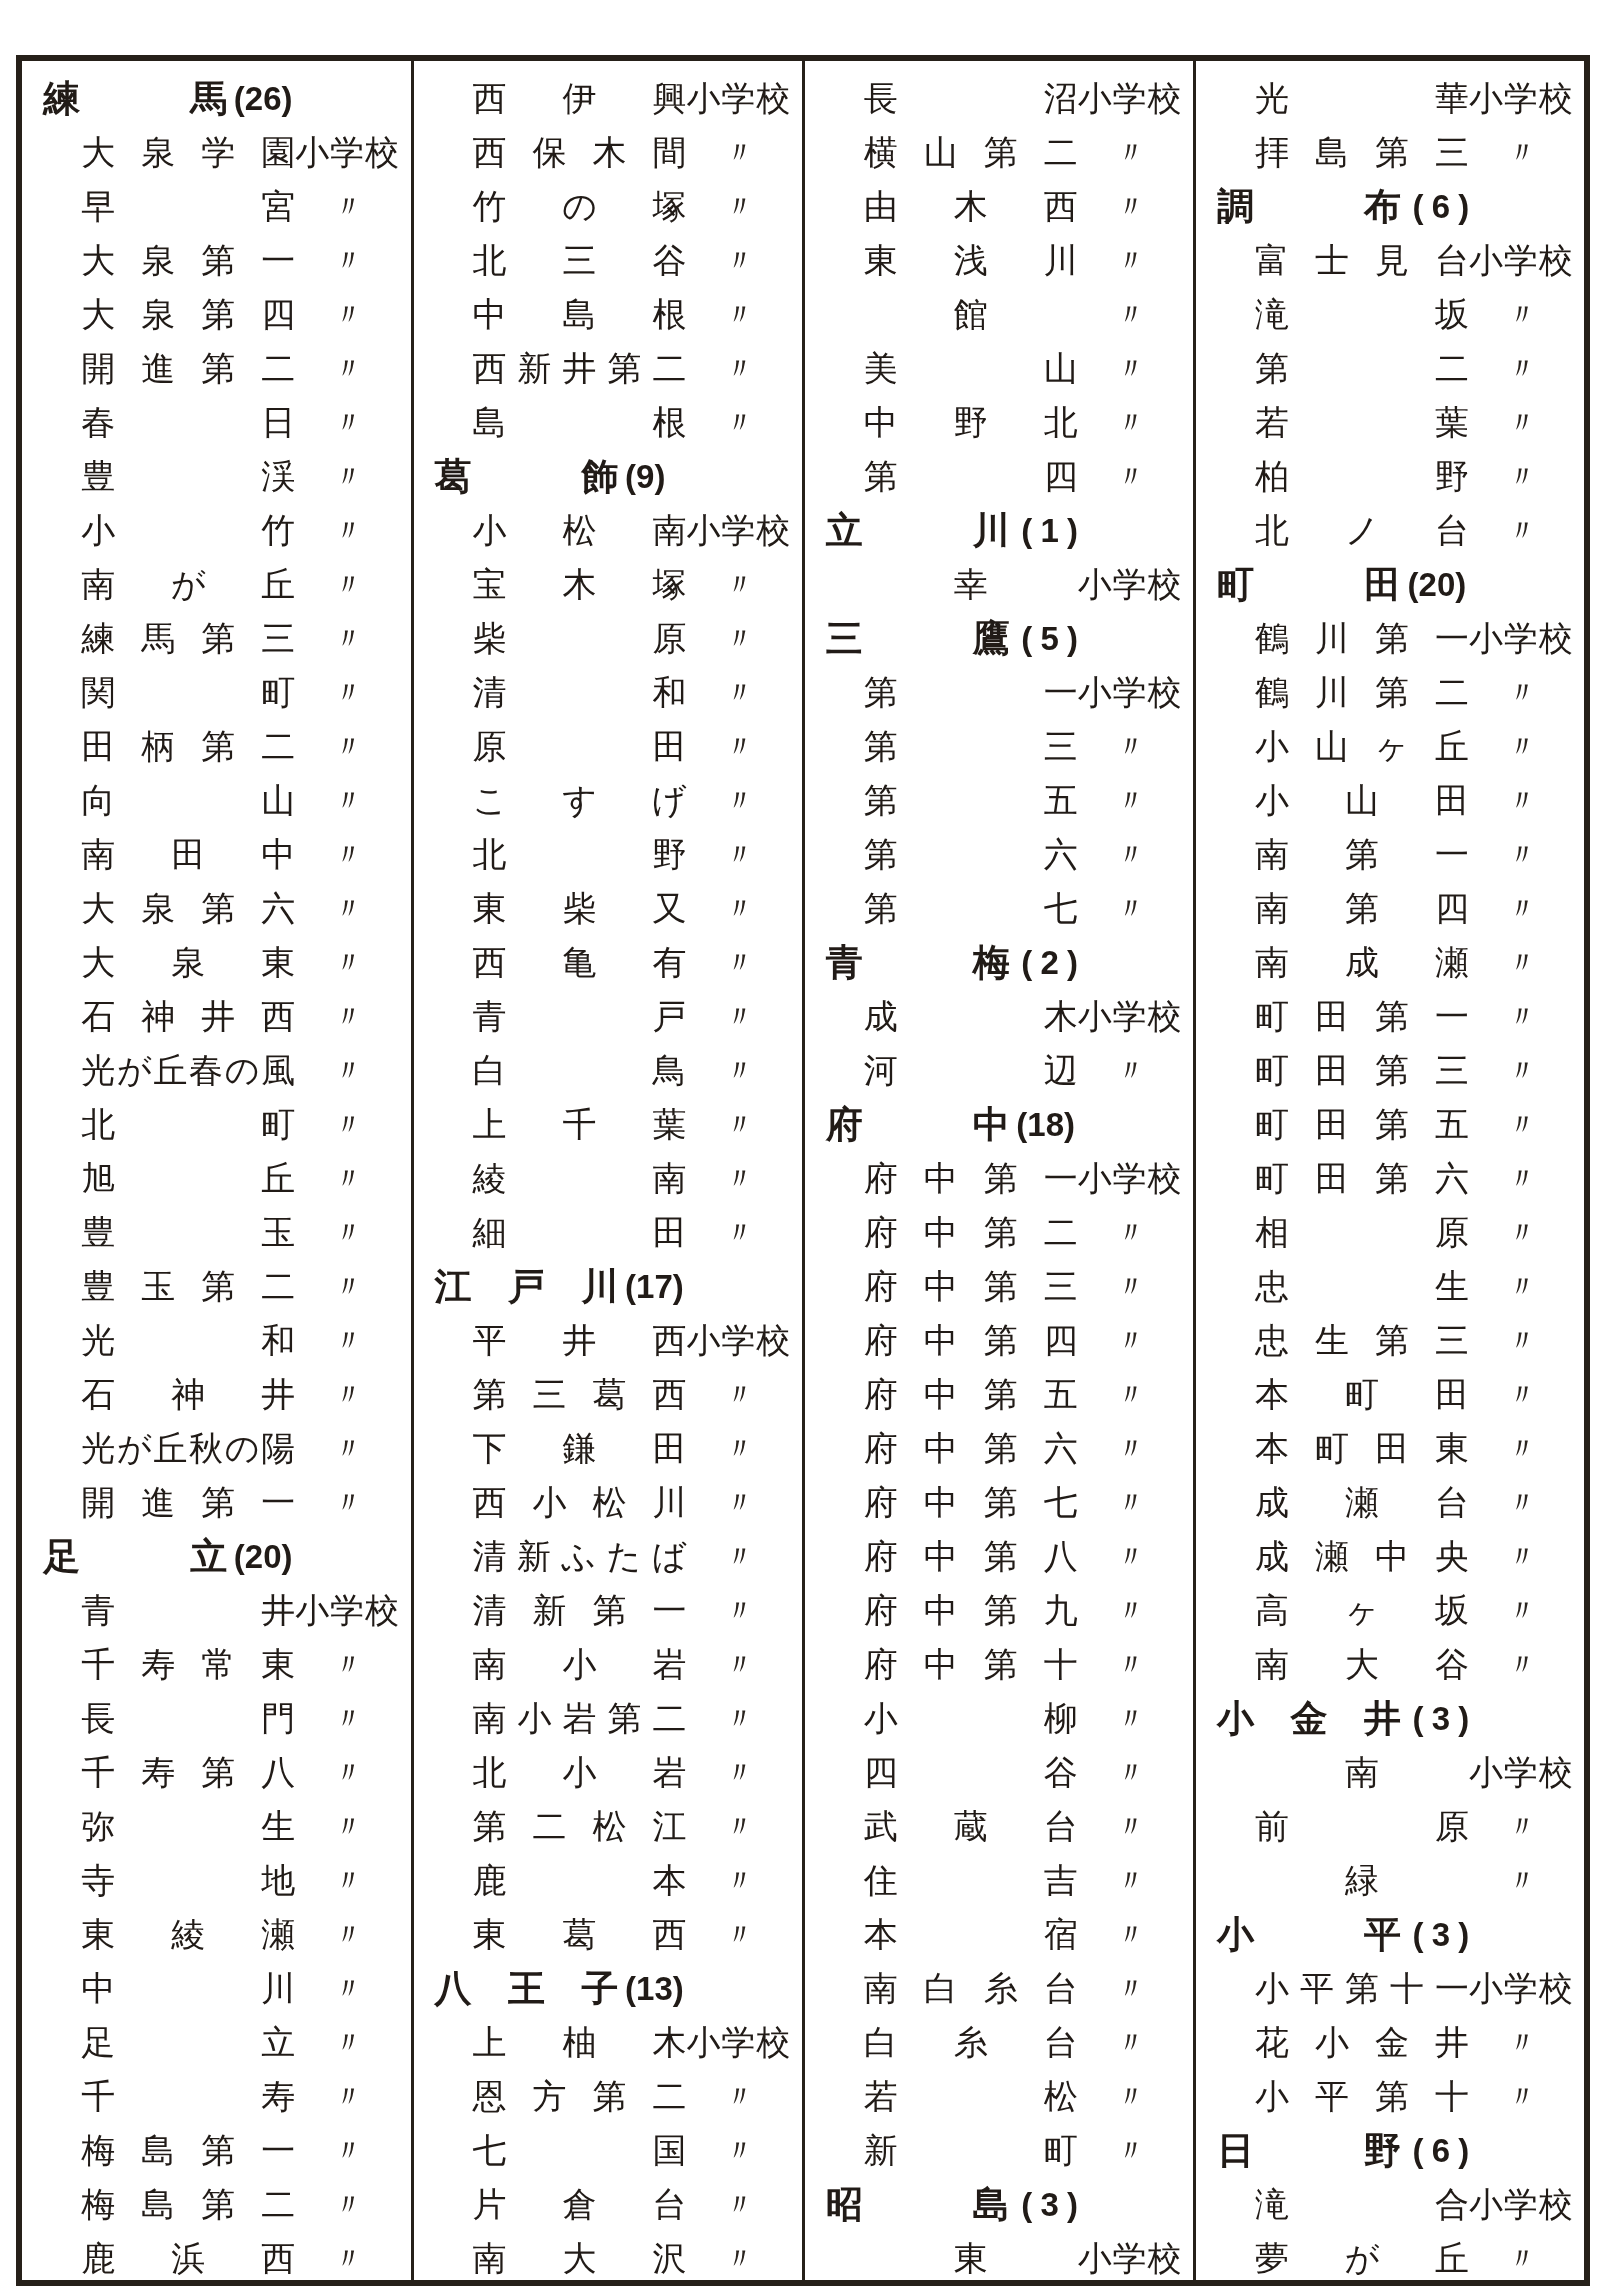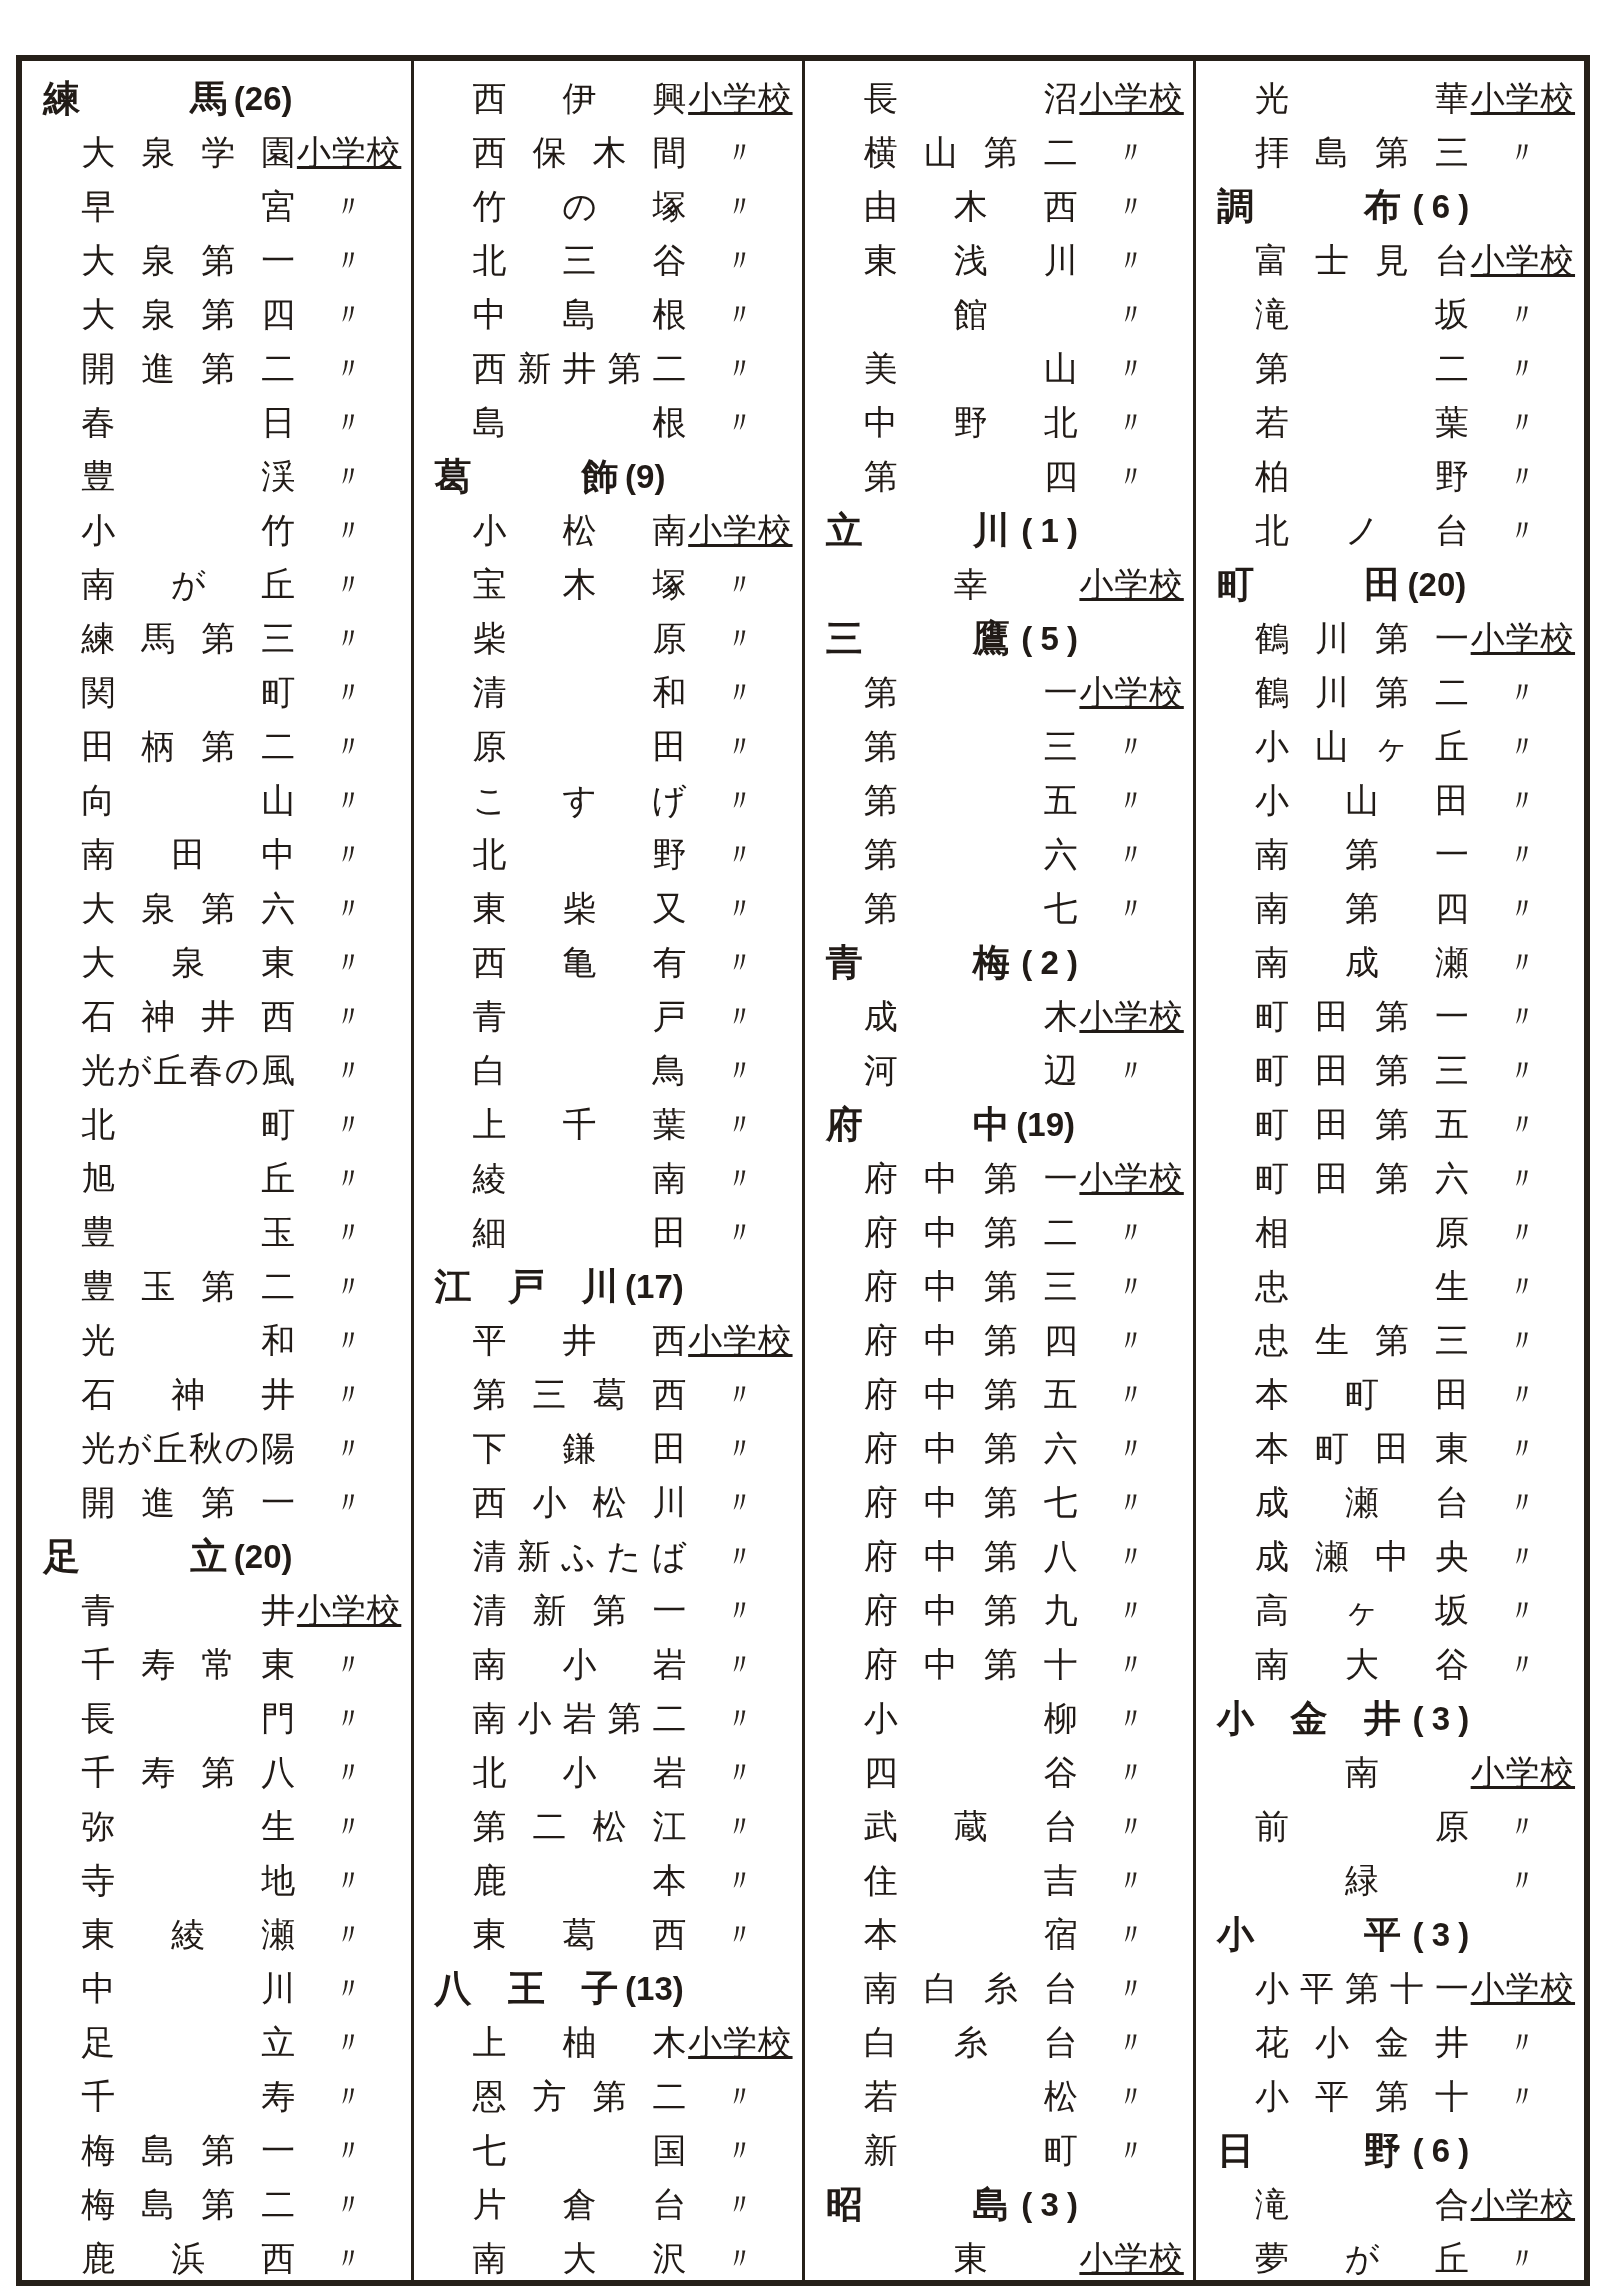--- a/index.html
+++ b/index.html
@@ -55,23 +55,22 @@
   }
   .row.school .name {
     width: 214px;
   }
   .suffix {
     display: inline-block;
     width: 106px;
     flex: 0 0 auto;
   }
   .suffix.full {
-    text-align: right;
+    text-align: left;
     letter-spacing: 0.8px;
-    text-decoration: underline;
   }
   .suffix.ditto {
     text-align: center;
     font-size: 31px;
     color: #2a241f;
   }
   
   .row.header {
     padding-left: 21px;
     font-family: "Liberation Sans", "DejaVu Sans", sans-serif;
@@ -894,21 +893,21 @@
           <span>河</span>
           <span>辺</span>
         </span>
         <span class="suffix ditto">〃</span>
       </div>
       <div class="row header">
         <span class="name">
           <span>府</span>
           <span>中</span>
         </span>
-        <span class="count">(19)</span>
+        <span class="count">(18)</span>
       </div>
       <div class="row school">
         <span class="name">
           <span>府</span>
           <span>中</span>
           <span>第</span>
           <span>一</span>
         </span>
         <span class="suffix full">小学校</span>
       </div>

